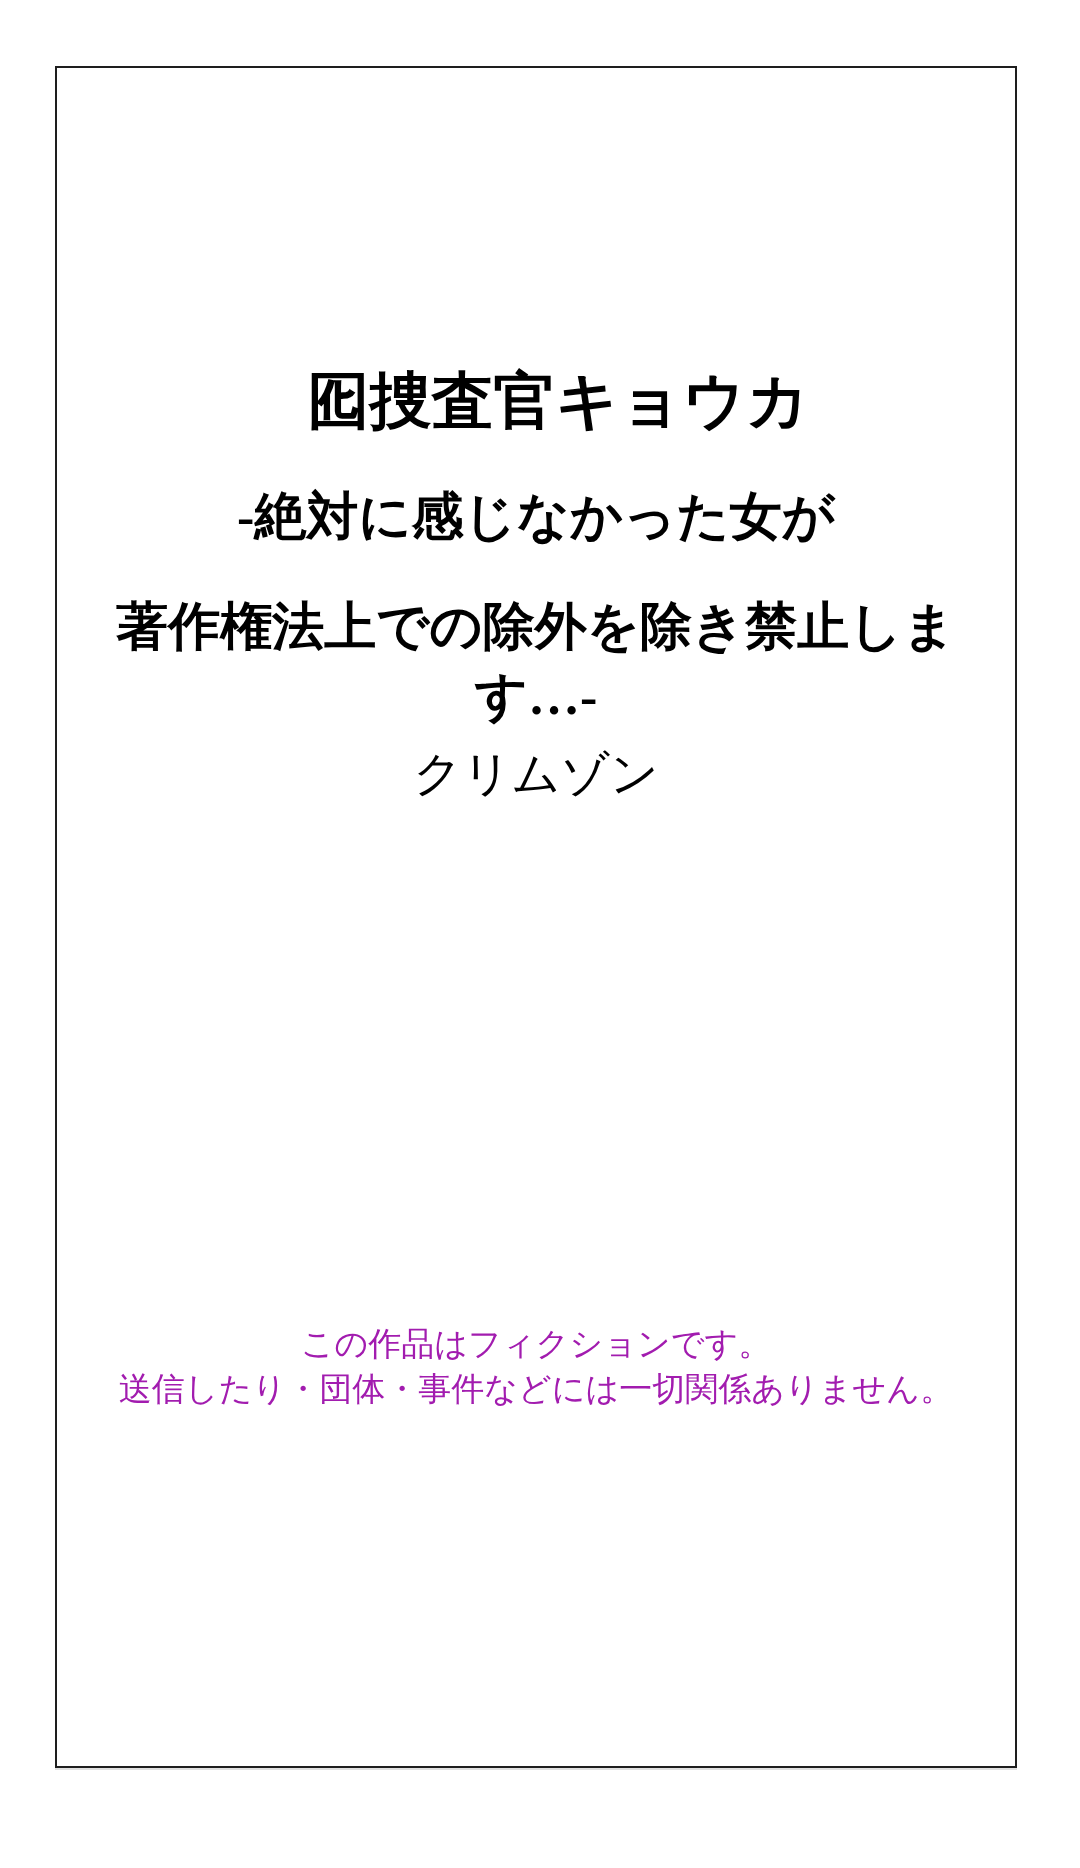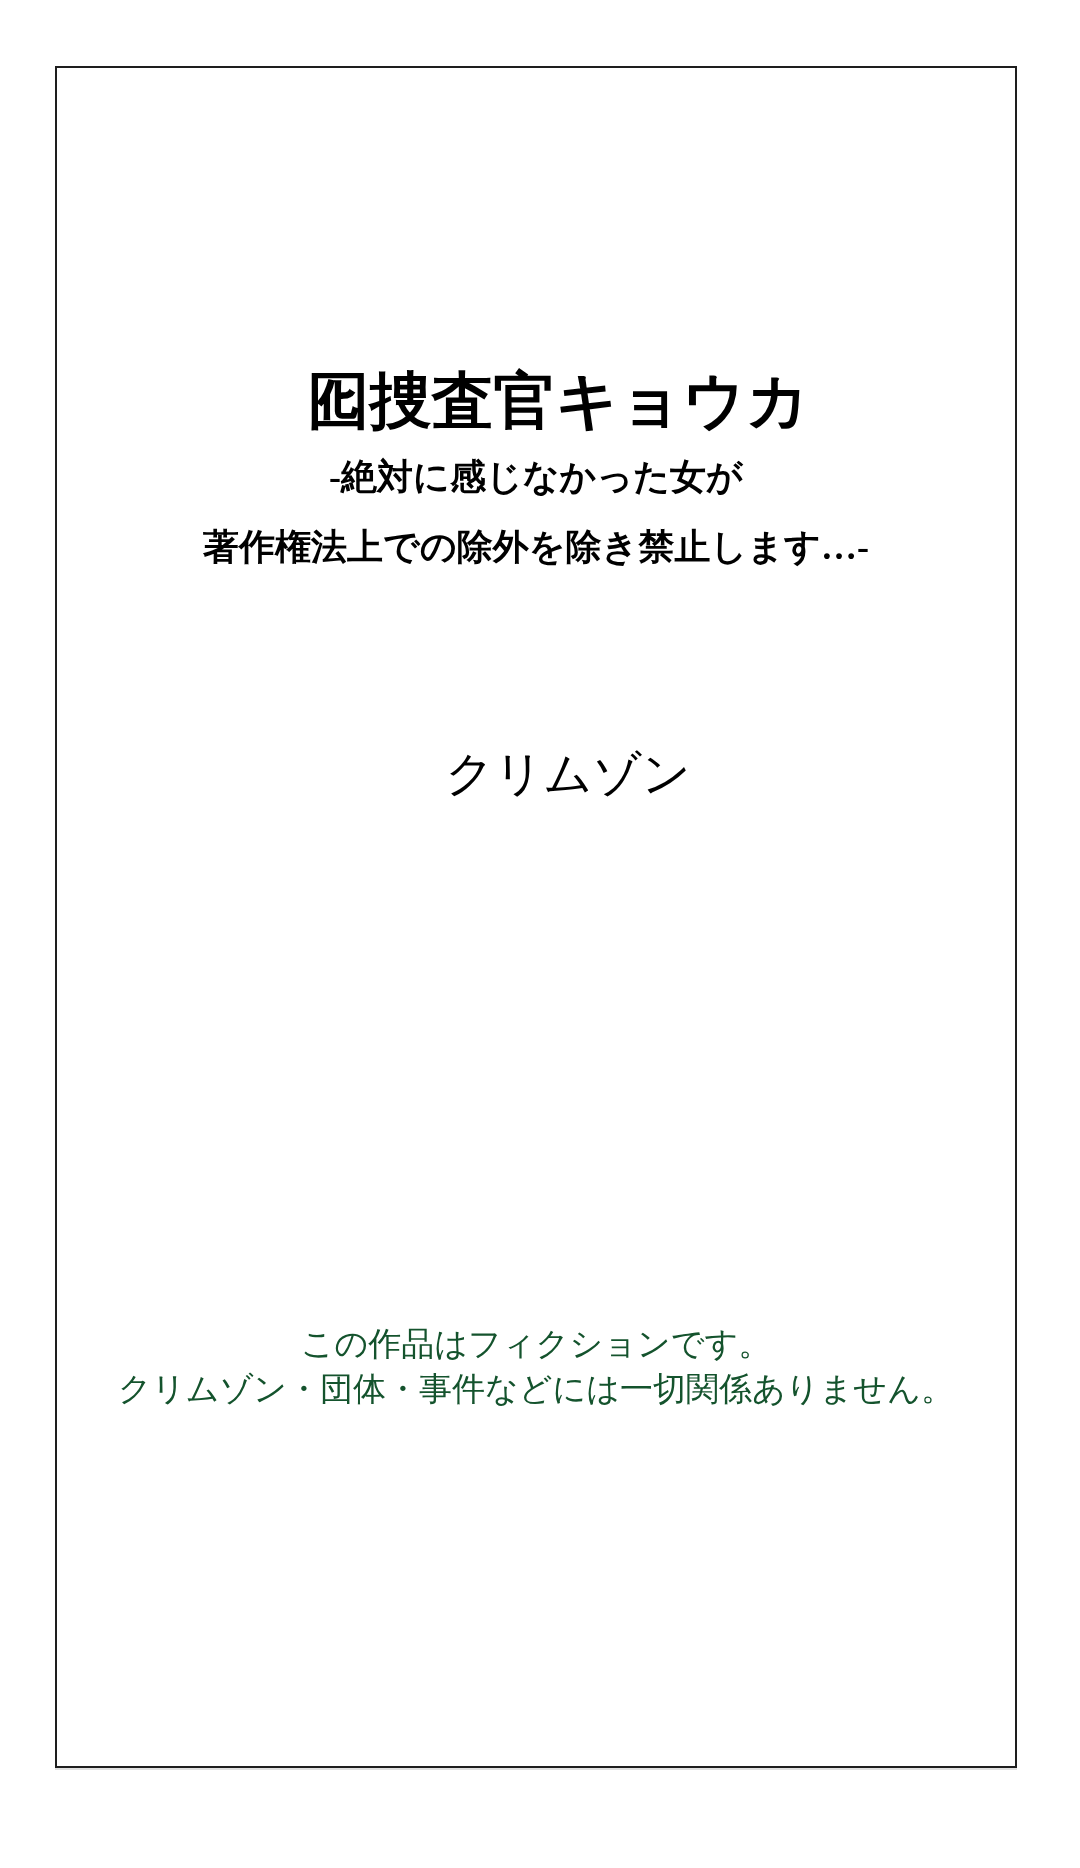--- a/index.html
+++ b/index.html
@@ -35,60 +35,60 @@
     font-weight: bold;
     color: #000000;
   }
   .title-l1 {
     font-size: 62px;
     line-height: 82px;
     letter-spacing: 0;
     padding-left: 45px;
   }
   .title-l2, .title-l3 {
-    font-size: 36px;
+    font-size: 52px;
     line-height: 70px;
+    margin-top: 40px;
   }
   .author {
     position: absolute;
     top: 680px;
     left: 0;
     width: 100%;
     text-align: center;
     font-family: "Liberation Serif", "DejaVu Serif", serif;
     font-size: 48px;
     line-height: 52px;
     font-weight: 500;
     color: #000000;
-    padding-left: 32px;
   }
   .disclaimer {
     position: absolute;
     top: 1253px;
     left: 0;
     width: 100%;
     text-align: center;
     font-family: "Liberation Sans", "DejaVu Sans", sans-serif;
     font-size: 33px;
     line-height: 45px;
     font-weight: normal;
-    color: #14532d;
+    color: #a21caf;
   }
 </style>
 </head>
 <body>
 
 <div class="frame">
 
   <div class="title-block">
     <div class="title-l1">囮捜査官キョウカ</div>
     <div class="title-l2">-絶対に感じなかった女が</div>
     <div class="title-l3">著作権法上での除外を除き禁止します…-</div>
   </div>
 
   <div class="author">クリムゾン</div>
 
   <div class="disclaimer">
     <div>この作品はフィクションです。</div>
-    <div>クリムゾン・団体・事件などには一切関係ありません。</div>
+    <div>送信したり・団体・事件などには一切関係ありません。</div>
   </div>
 
 </div>
 
 </body></html>

